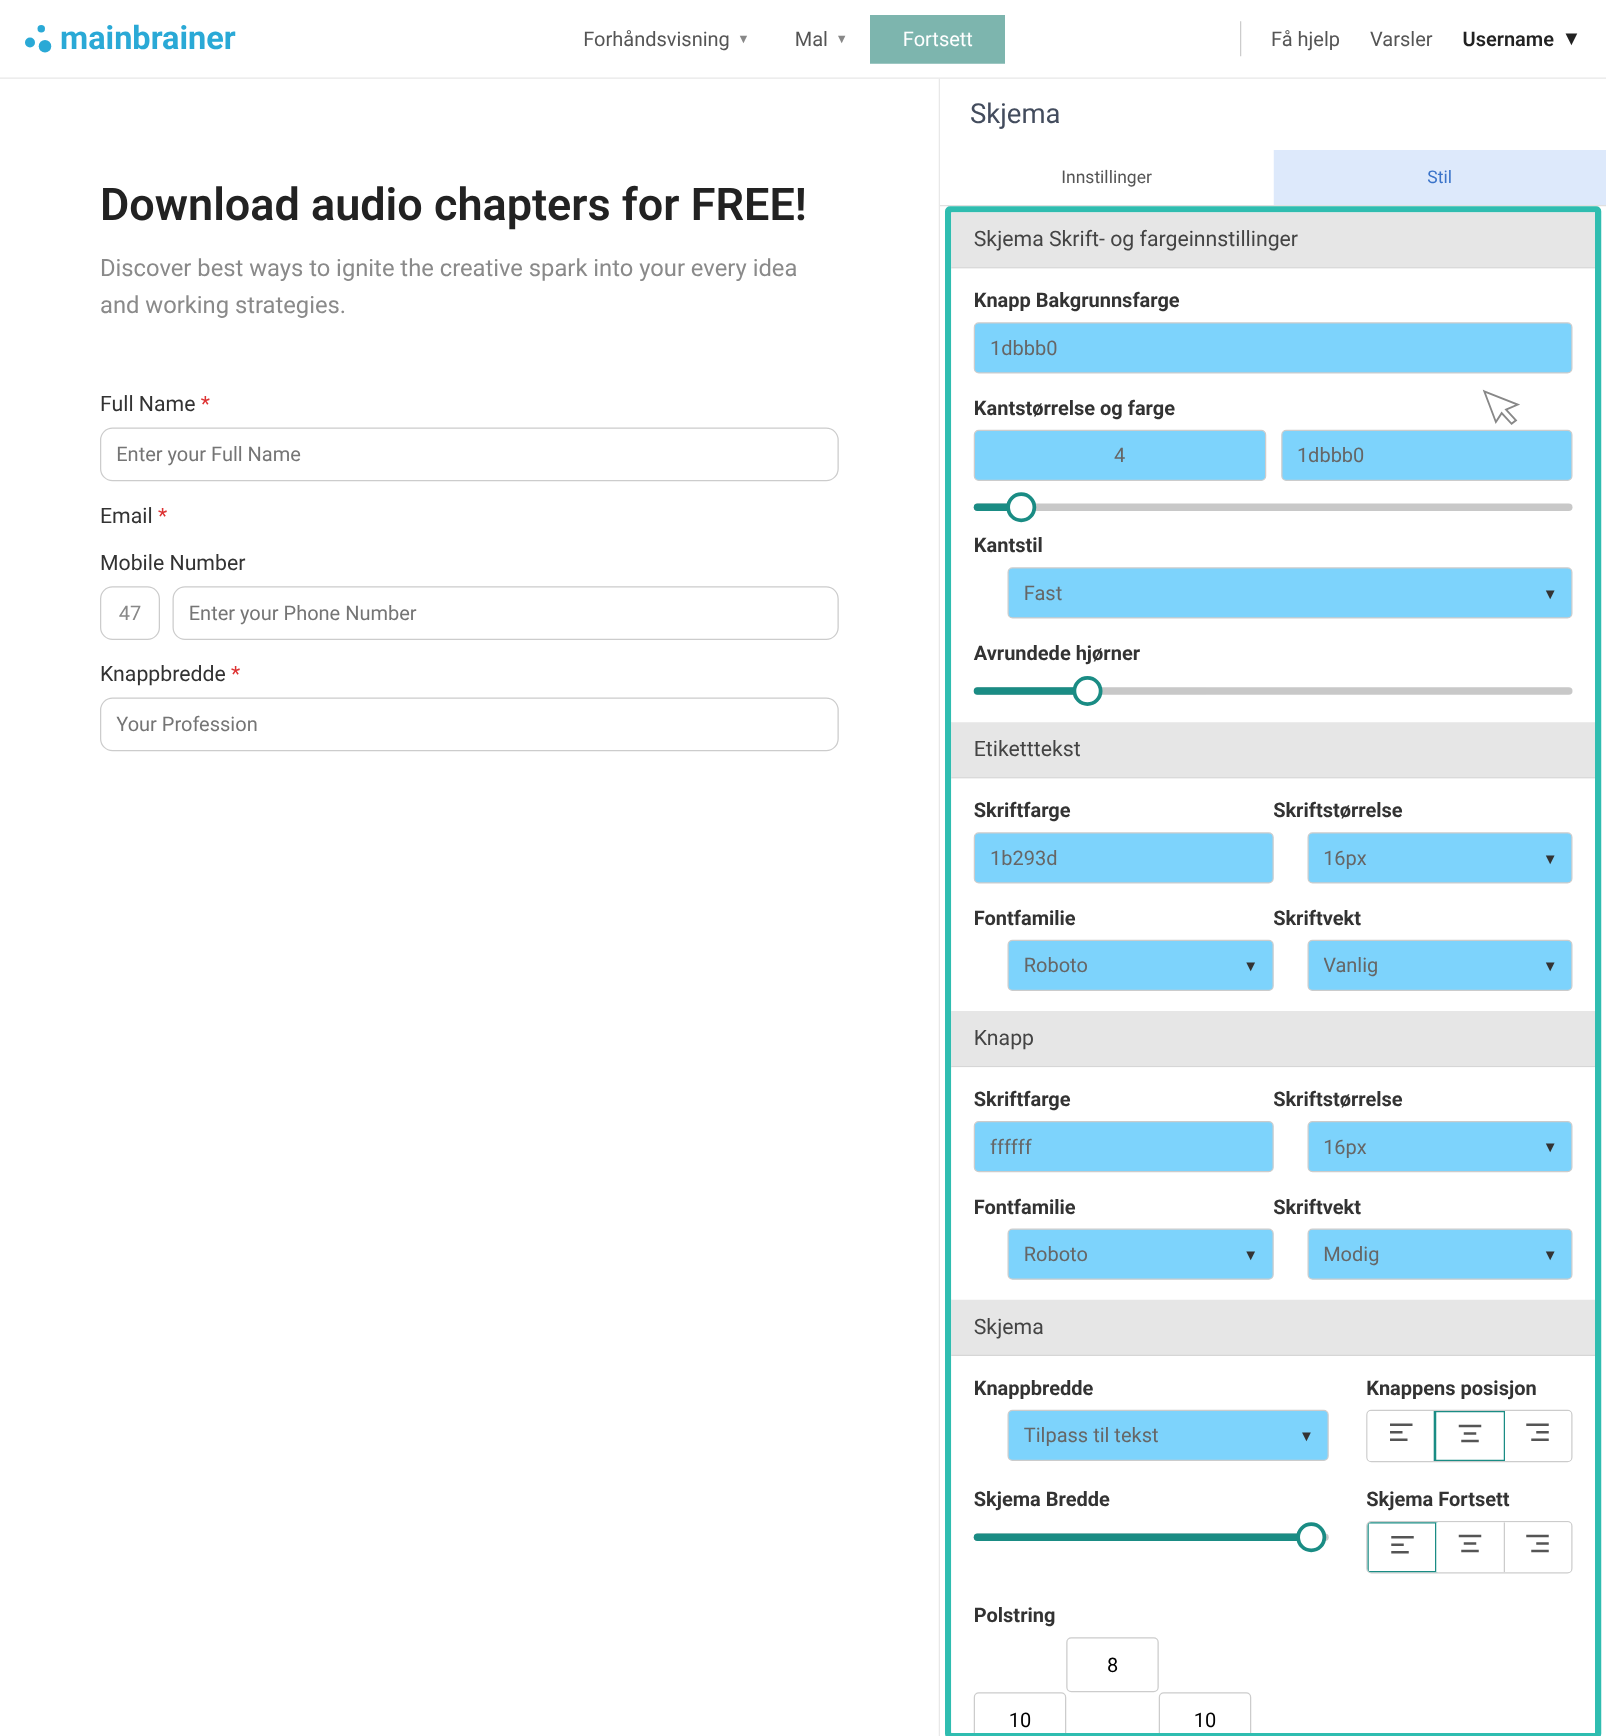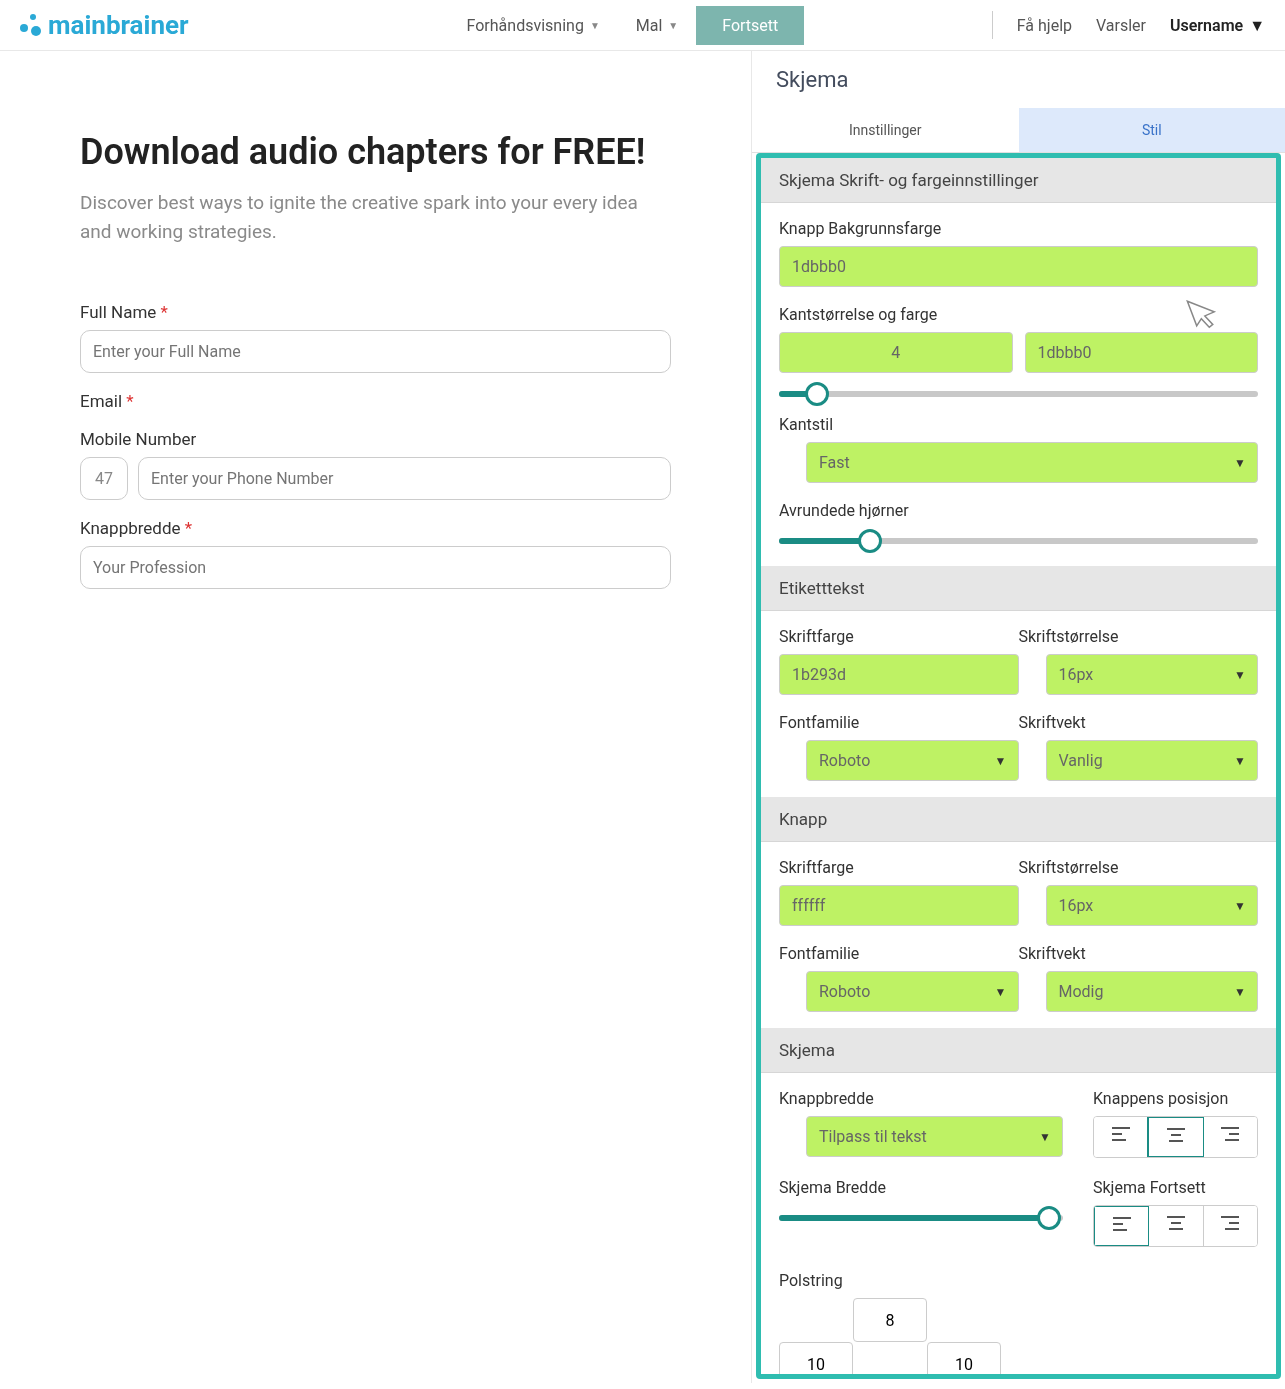--- a/index.html
+++ b/index.html
@@ -1,19 +1,19 @@
 <!DOCTYPE html>
 <html><head>
 <meta charset="utf-8">
 <style>
 * { box-sizing: border-box; margin: 0; padding: 0; font-family: -apple-system, BlinkMacSystemFont, "Segoe UI", Roboto, sans-serif; }
 body { background: #fff; color: #333; width: 1285px; height: 1389px; overflow: hidden; position: relative; }
 
 
-.topnav { display: flex; align-items: center; height: 51px; border-bottom: 1px solid #e8e8e8; padding: 0 20px; }
+.topnav { display: flex; align-items: center; height: 63px; border-bottom: 1px solid #e8e8e8; padding: 0 20px; }
 .logo { display: flex; align-items: center; gap: 6px; font-size: 26px; font-weight: 700; color: #2aa9d6; }
 .logo-dots { position: relative; width: 22px; height: 22px; }
 .logo-dots span { position: absolute; border-radius: 50%; background: #2aa9d6; }
 .logo-dots .d1 { width: 6px; height: 6px; top: 0; left: 10px; }
 .logo-dots .d2 { width: 8px; height: 8px; top: 10px; left: 0; }
 .logo-dots .d3 { width: 10px; height: 10px; top: 12px; left: 11px; }
 .nav-center { display: flex; gap: 0; margin-left: 260px; }
 .nav-item { padding: 10px 18px; font-size: 16px; color: #555; cursor: pointer; display: flex; align-items: center; gap: 6px; }
 .nav-item .caret { font-size: 10px; color: #888; }
 .nav-btn { background: #7db5ae; color: #fff; padding: 10px 26px; border: none; font-size: 16px; cursor: pointer; }
@@ -39,22 +39,22 @@
 
 
 .sb-title { font-size: 22px; color: #434c5d; padding: 16px 24px; }
 .tabs { display: flex; border-bottom: 1px solid #e0e0e0; }
 .tab { flex: 1; text-align: center; padding: 14px 0; font-size: 14px; color: #555; cursor: pointer; }
 .tab.active { background: #dde9fb; color: #3a73c9; }
 
 .highlight-wrap { border: 5px solid #2fbdb0; border-radius: 4px; margin: 0 4px 4px 4px; flex: 1; overflow-y: auto; position: relative; }
 .section-hdr { background: #e6e6e6; padding: 12px 18px; font-size: 17px; color: #444; border-bottom: 1px solid #d6d6d6; }
 .section-body { padding: 16px 18px; background: #fff; }
-.ctrl-label { font-size: 16px; color: #333; margin-bottom: 8px; display: block; }
-.ctrl-input { width: 100%; padding: 10px 12px; border: 1px solid #ccc; border-radius: 4px; font-size: 16px; color: #666; background: #bef264; }
+.ctrl-label { font-size: 16px; color: #333; margin-bottom: 8px; display: block; font-weight: bold; }
+.ctrl-input { width: 100%; padding: 10px 12px; border: 1px solid #ccc; border-radius: 4px; font-size: 16px; color: #666; background: #7dd3fc; }
 .ctrl-row { display: flex; gap: 12px; margin-bottom: 18px; }
 .ctrl-row > div { flex: 1; }
 .small-box { width: 52px; flex: 0 0 52px; }
 .select-box { position: relative; padding-left: 27px; }
 .select-box .arrow { position: absolute; right: 12px; top: 50%; transform: translateY(-50%); font-size: 12px; pointer-events: none; }
 
 .slider { position: relative; height: 6px; background: #c8c8c8; border-radius: 3px; margin: 18px 0 6px 0; }
 .slider .fill { position: absolute; height: 100%; background: #1a8c84; border-radius: 3px; }
 .slider .thumb { position: absolute; width: 24px; height: 24px; background: #fff; border: 3px solid #1a8c84; border-radius: 50%; top: 50%; transform: translate(-50%, -50%); }
 

